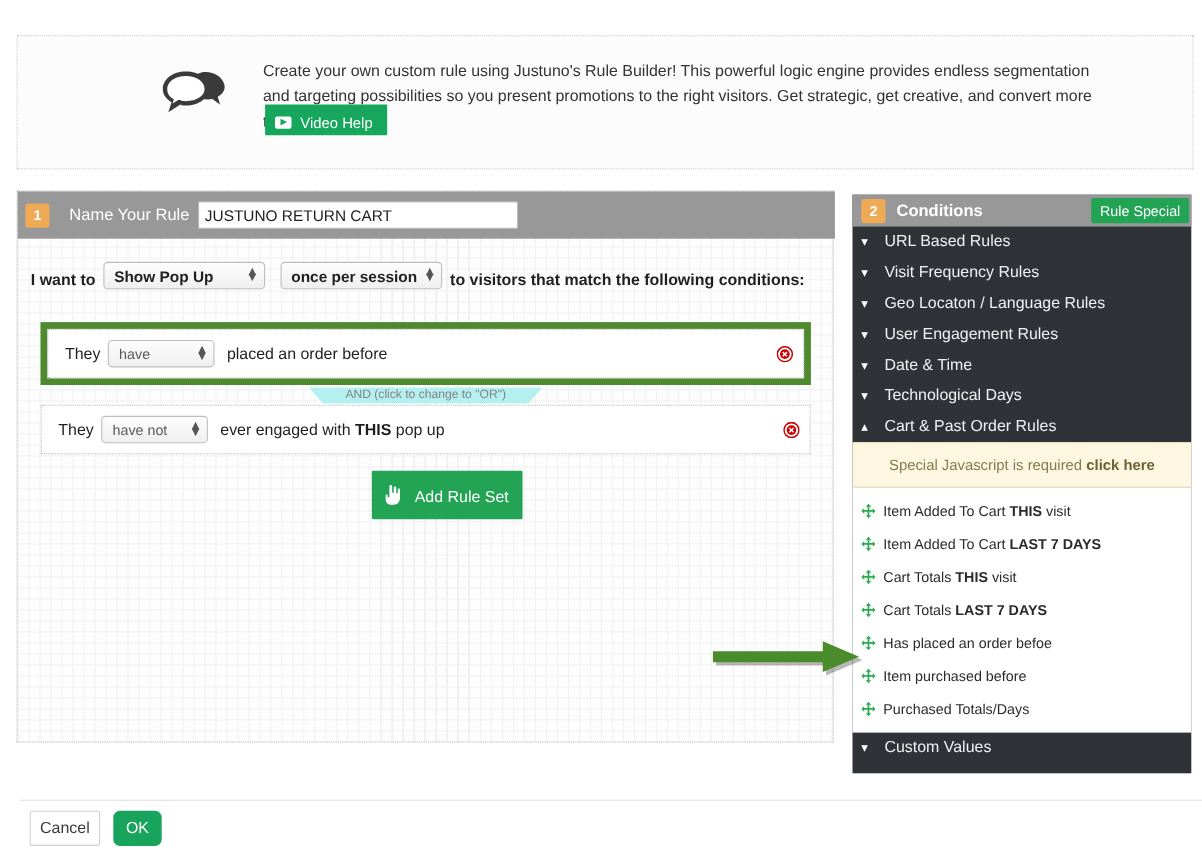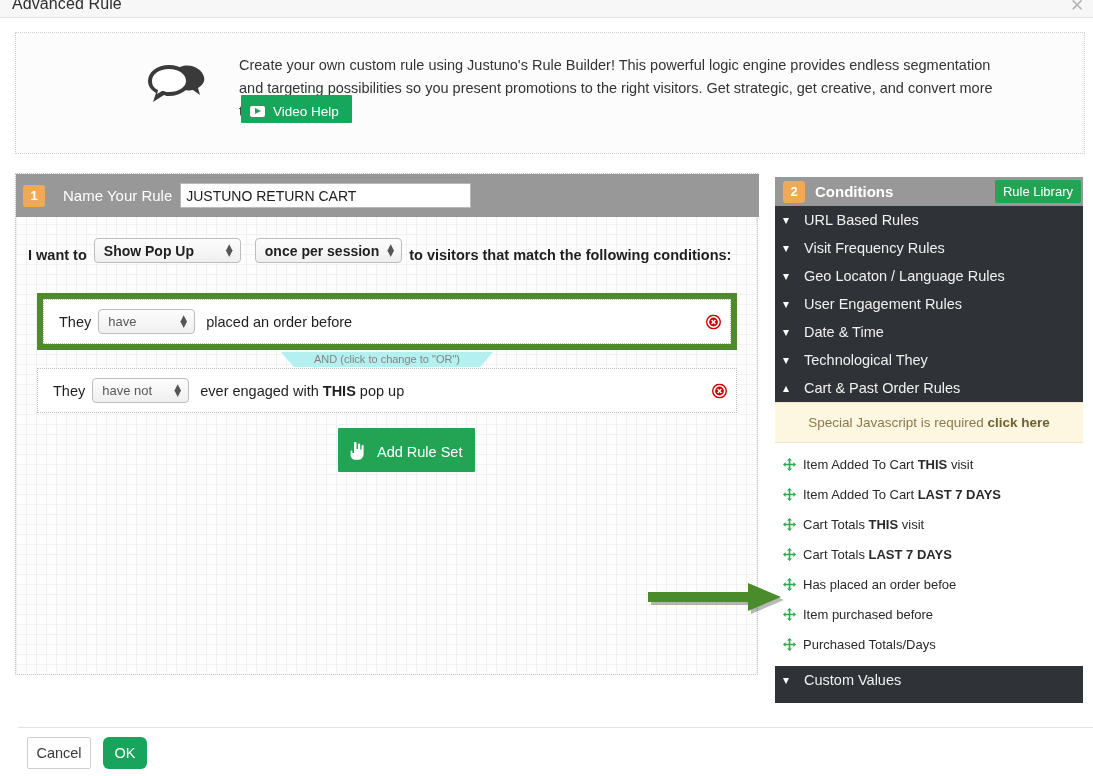--- a/index.html
+++ b/index.html
@@ -368,24 +368,20 @@
     font-family: "Liberation Sans", sans-serif;
     cursor: pointer;
     border-radius: 6px;
   }
 </style>
 </head>
 <body>
 
 <div class="modal">
 
-  <div class="titlebar">
-    <div class="titlebar-text">Advanced Rule</div>
-    <div class="close-icon">✕</div>
-  </div>
 
   <div class="intro">
     <div class="intro-icon">
       <svg width="70" height="54" viewBox="0 0 70 54" xmlns="http://www.w3.org/2000/svg">
         <path d="M34 16 C34 25 45 31 55 29 L62 34 L60 27 C65 24 67 20 66 16 C64 8 54 3 45 5 C38 7 34 11 34 16 Z" fill="#3a3a3a"></path>
         <ellipse cx="31" cy="20" rx="20" ry="14" fill="#ffffff"></ellipse>
         <path d="M31 4 C19 4 10 11 10 20 C10 25 13 29 18 32 L15 41 L26 34 C28 35 29 35 31 35 C43 35 52 28 52 20 C52 11 43 4 31 4 Z M31 8 C41 8 48 13 48 20 C48 26 41 31 31 31 C29 31 27 31 26 30 L24 30 L19 33 L20 29 L18 28 C15 26 14 23 14 20 C14 13 21 8 31 8 Z" fill="#3a3a3a"></path>
       </svg>
     </div>
     <div class="intro-text">Create your own custom rule using Justuno's Rule Builder!   This powerful logic engine provides endless segmentation and targeting possibilities so you present promotions to the right visitors. Get strategic, get creative, and convert more traffic!</div>
@@ -466,21 +462,21 @@
         </svg>
       </span>
       <span>Add Rule Set</span>
     </button>
   </div>
 
   <div class="conditions">
     <div class="cond-head">
       <div class="step-badge">2</div>
       <div class="cond-head-title">Conditions</div>
-      <button class="rule-library-btn">Rule Library</button>
+      <button class="rule-library-btn">Rule Special</button>
     </div>
 
     <div class="cat">
       <span class="chev">▾</span>
       <span>URL Based Rules</span>
     </div>
     <div class="cat">
       <span class="chev">▾</span>
       <span>Visit Frequency Rules</span>
     </div>
@@ -491,21 +487,21 @@
     <div class="cat">
       <span class="chev">▾</span>
       <span>User Engagement Rules</span>
     </div>
     <div class="cat">
       <span class="chev">▾</span>
       <span>Date &amp; Time</span>
     </div>
     <div class="cat">
       <span class="chev">▾</span>
-      <span>Technological They</span>
+      <span>Technological Days</span>
     </div>
     <div class="cat">
       <span class="chev">▴</span>
       <span>Cart &amp; Past Order Rules</span>
     </div>
 
     <div class="notice">
       <span>Special Javascript is required </span><b>click here</b>
     </div>
 

